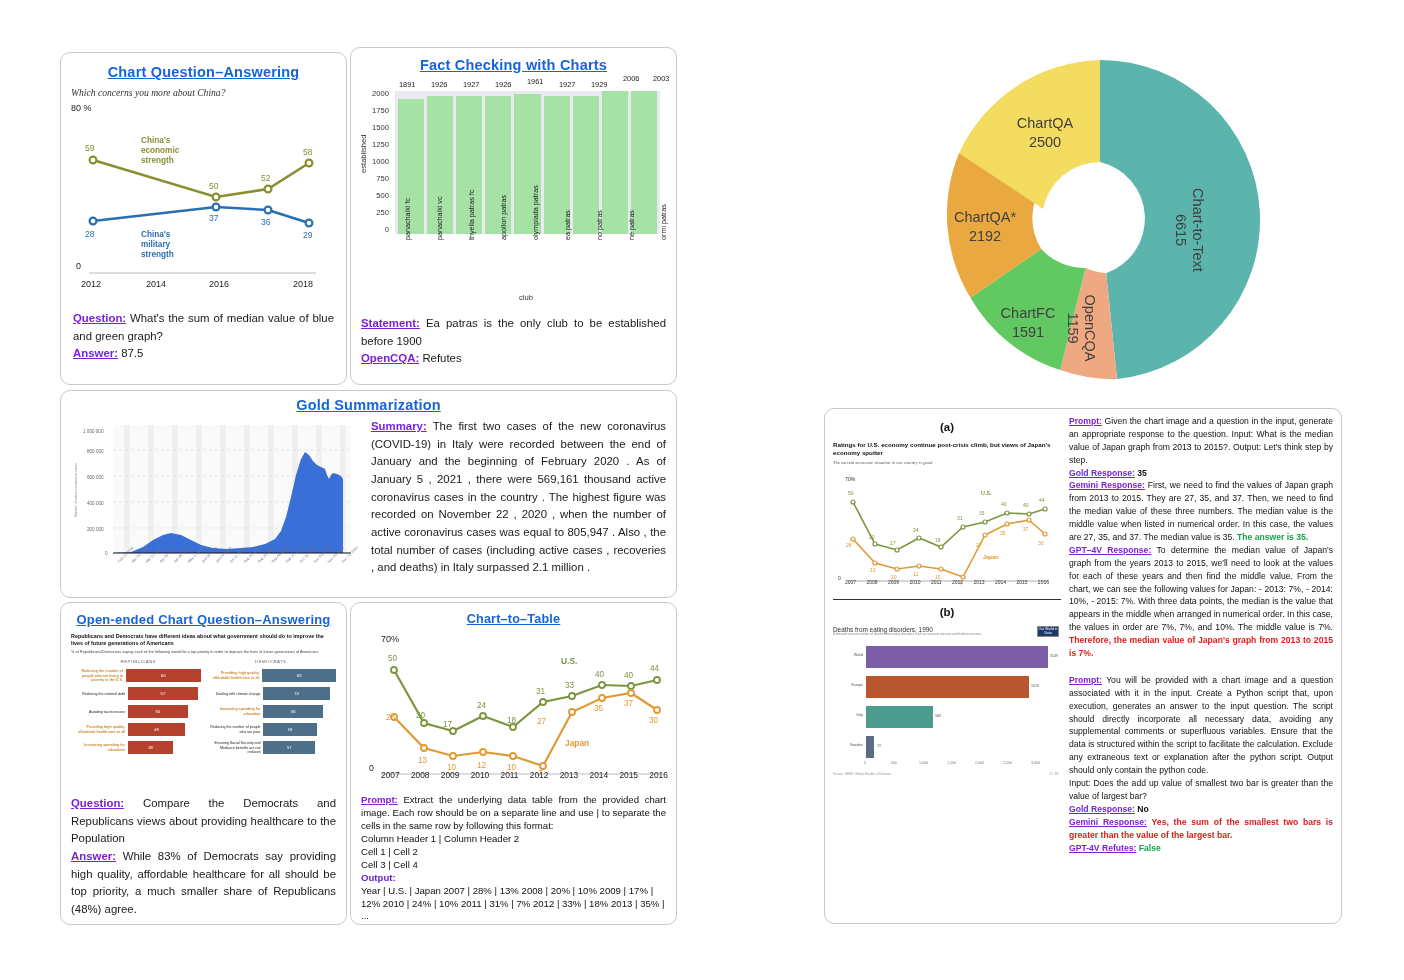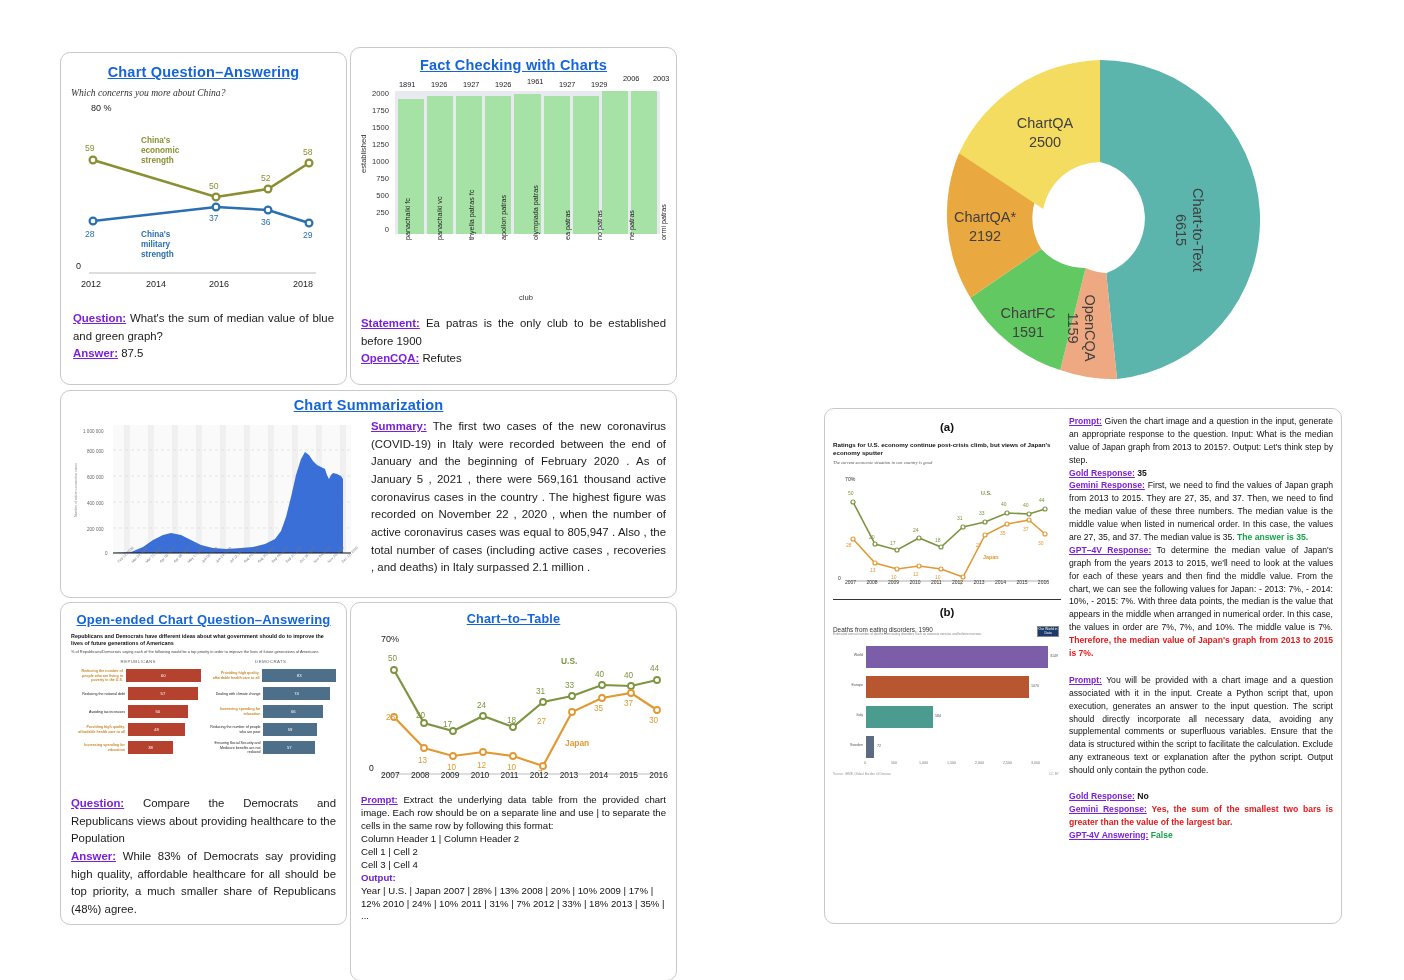--- a/index.html
+++ b/index.html
@@ -35,21 +35,21 @@
     color:#1a1a1a;
     text-align:justify;
   }
   .lab { color:#7b1fd8; font-weight:bold; text-decoration:underline;margin-top:15px; }
   .lab-plain { color:#6a1fd0; font-weight:bold; }
 
   
   #panel-cqa { left:60px; top:52px; width:287px; height:333px; padding:8px 10px 0 10px; }
   #panel-cqa .card-title { font-size:14.5px; margin:3px 0 7px; }
   .cqa-sub { font-style:italic; font-size:9.6px; color:#333; font-family:"Liberation Serif", serif;}
-  .cqa-axis-top { font-size:9px; color:#222; margin-top:5px;margin-left:20px; }
+  .cqa-axis-top { font-size:9px; color:#222; margin-top:5px; }
   .cqa-plot { position:relative; height:195px; margin-top:2px; }
   .cqa-plot svg { position:absolute; left:0; top:0; }
   .ser-label { font-size:8.2px; font-weight:bold; }
   .pt-label  { font-size:8.6px; }
   .cqa-foot  { padding:0 2px; }
 
   
   #panel-fc { left:350px; top:47px; width:327px; height:338px; padding:6px 10px 0 10px; }
   #panel-fc .card-title { font-size:14.5px; margin:3px 0 4px; }
   .fc-plot { position:relative; height:230px; }
@@ -89,21 +89,21 @@
   .oe-cols { display:flex; gap:6px; margin-top:4px; }
   .oe-col { flex:1; }
   .oe-barrow { display:flex; align-items:center; height:15px; margin-bottom:3px; }
   .oe-cap { font-size:3.6px; line-height:1.25; width:44%; text-align:right; padding-right:3px; color:#222; }
   .oe-cap.hl { color:#c98a2b; font-weight:bold; }
   .oe-bar { height:13px; display:flex; align-items:center; justify-content:center; color:#fff; font-size:4.2px; }
   .oe-bar.r { background:#b4422e; }
   .oe-bar.d { background:#4d6f89; }
 
   
-  #panel-ctt { left:350px; top:602px; width:327px; height:379px; padding:6px 10px 0 10px; }
+  #panel-ctt { left:350px; top:602px; width:327px; height:323px; padding:6px 10px 0 10px; }
   #panel-ctt .card-title { font-size:12.6px; margin:3px 0 2px; }
   .ctt-plot { position:relative; height:152px; }
   .ctt-foot { font-size:9.6px; line-height:1.35; color:#111; }
   .ctt-foot div { margin:0; }
 
   
   #donut-wrap { position:absolute; left:880px; top:45px; width:440px; height:350px; }
   #donut-wrap svg { display:block; }
   .donut-lab { font-size:14.5px; fill:#404040; font-family:"Liberation Sans", sans-serif; }
 
@@ -249,21 +249,21 @@
 
     <div class="qa-text" style="margin-top:8px;">
       <span class="lab">Statement:</span>
       <span>Ea patras is the only club to be established before 1900</span><br>
       <span class="lab">OpenCQA:</span>
       <span>Refutes</span>
     </div>
   </div>
 
   <div class="card" id="panel-sum">
-    <div class="card-title">Chart Summarization</div>
+    <div class="card-title">Gold Summarization</div>
     <div class="sum-row">
       <div class="sum-chart">
         <svg width="290" height="170" viewBox="0 0 290 170">
           <rect x="42" y="8" width="238" height="128" fill="#fafafa"></rect>
           <g stroke="#f0f0f0" stroke-width="6">
             <line x1="56" y1="8" x2="56" y2="136"></line>
               <line x1="80" y1="8" x2="80" y2="136"></line>
             <line x1="104" y1="8" x2="104" y2="136"></line>
               <line x1="128" y1="8" x2="128" y2="136"></line>
             <line x1="152" y1="8" x2="152" y2="136"></line>
@@ -642,24 +642,24 @@
         <span>First, we need to find the values of Japan graph from 2013 to 2015. They are 27, 35, and 37. Then, we need to find the median value of these three numbers. The median value is the middle value when listed in numerical order. In this case, the values are 27, 35, and 37. The median value is 35.</span>
         <span class="green">The answer is 35.</span><br>
         <span class="lab">GPT–4V Response:</span>
         <span>To determine the median value of Japan's graph from the years 2013 to 2015, we'll need to look at the values for each of these years and then find the middle value. From the chart, we can see the following values for Japan: - 2013: 7%, - 2014: 10%, - 2015: 7%. With three data points, the median is the value that appears in the middle when arranged in numerical order. In this case, the values in order are 7%, 7%, and 10%. The middle value is 7%.</span>
         <span class="red">Therefore, the median value of Japan's graph from 2013 to 2015 is 7%.</span>
       </div>
 
       <div class="ex-text" style="margin-top:14px;">
         <span class="lab">Prompt:</span>
         <span>You will be provided with a chart image and a question associated with it in the input. Create a Python script that, upon execution, generates an answer to the input question. The script should directly incorporate all necessary data, avoiding any supplemental comments or superfluous variables. Ensure that the data is structured within the script to facilitate the calculation. Exclude any extraneous text or explanation after the python script. Output should only contain the python code.</span><br>
-        <br>
+        <span>Input: Does the add up value of smallest two bar is greater than the value of largest bar?</span><br>
         <span class="lab">Gold Response:</span>
         <span class="bold">No</span><br>
         <span class="lab">Gemini Response:</span>
         <span class="red">Yes, the sum of the smallest two bars is greater than the value of the largest bar.</span><br>
-        <span class="lab">GPT-4V Answering:</span>
+        <span class="lab">GPT-4V Refutes:</span>
         <span class="green">False</span>
       </div>
     </div>
   </div>
 
 </div>
 
 </body></html>

